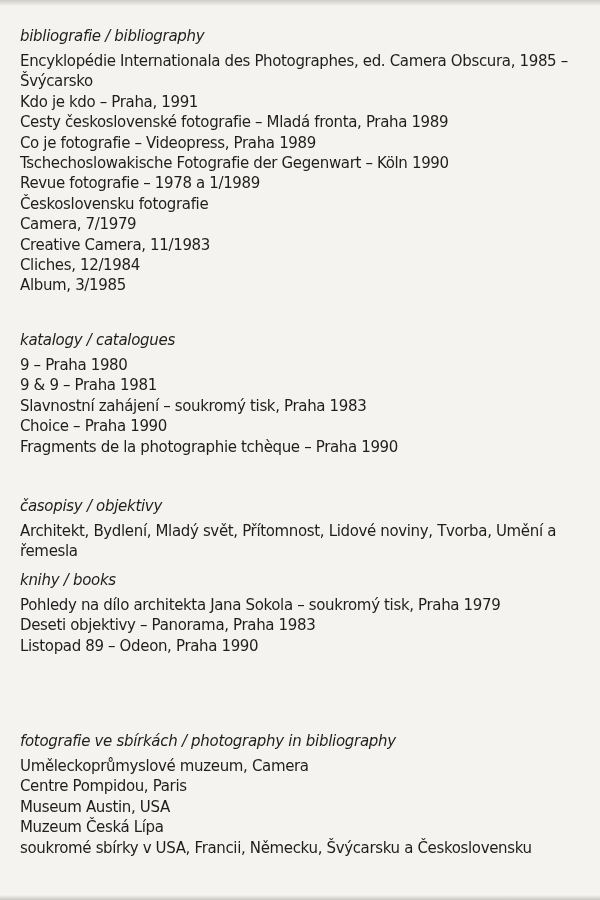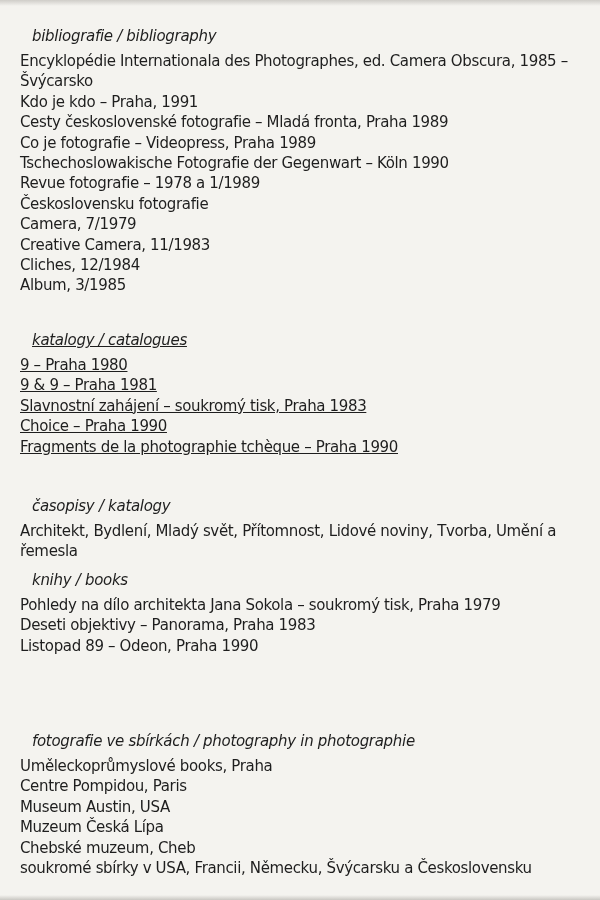--- a/index.html
+++ b/index.html
@@ -30,41 +30,41 @@
     .section {
       position: absolute;
       left: 20px;
       width: 580px;
     }
     .section-heading {
       font-style: italic;
       font-size: 15px;
       letter-spacing: -0.3px;
       line-height: 20px;
-      margin: 0 0 5px 12px;
+      margin: 0 0 5px 0;
       font-weight: normal;
       white-space: nowrap;
     }
     .entries {
       list-style: none;
       margin: 0;
       padding: 0;
     }
     .entry {
       font-size: 15px;
       letter-spacing: -0.35px;
       line-height: 20.4px;
       white-space: nowrap;
     }
     .entry.wrap {
       white-space: normal;
       width: 585px;
     }
     #sec-bibliography { top: 26px; }
-    #sec-catalogues { top: 330px; text-decoration: underline; }
+    #sec-catalogues { top: 330px; }
     #sec-magazines { top: 496px; }
     #sec-books { top: 570px; }
     #sec-collections { top: 731px; }
   </style>
 </head>
 <body>
 
 <div class="top-edge"></div>
 
 <section class="section" id="sec-bibliography">
@@ -89,40 +89,39 @@
   <ul class="entries">
     <li class="entry">9 – Praha 1980</li>
     <li class="entry">9 &amp; 9 – Praha 1981</li>
     <li class="entry">Slavnostní zahájení – soukromý tisk, Praha 1983</li>
     <li class="entry">Choice – Praha 1990</li>
     <li class="entry">Fragments de la photographie tchèque – Praha 1990</li>
   </ul>
 </section>
 
 <section class="section" id="sec-magazines">
-  <h2 class="section-heading">časopisy / katalogy</h2>
+  <h2 class="section-heading">časopisy / objektivy</h2>
   <ul class="entries">
     <li class="entry wrap">Architekt, Bydlení, Mladý svět, Přítomnost, Lidové noviny, Tvorba, Umění a řemesla</li>
   </ul>
 </section>
 
 <section class="section" id="sec-books">
   <h2 class="section-heading">knihy / books</h2>
   <ul class="entries">
     <li class="entry">Pohledy na dílo architekta Jana Sokola – soukromý tisk, Praha 1979</li>
     <li class="entry">Deseti objektivy – Panorama, Praha 1983</li>
     <li class="entry">Listopad 89 – Odeon, Praha 1990</li>
   </ul>
 </section>
 
 <section class="section" id="sec-collections">
-  <h2 class="section-heading">fotografie ve sbírkách / photography in photographie</h2>
+  <h2 class="section-heading">fotografie ve sbírkách / photography in bibliography</h2>
   <ul class="entries">
-    <li class="entry">Uměleckoprůmyslové books, Praha</li>
+    <li class="entry">Uměleckoprůmyslové muzeum, Camera</li>
     <li class="entry">Centre Pompidou, Paris</li>
     <li class="entry">Museum Austin, USA</li>
     <li class="entry">Muzeum Česká Lípa</li>
-    <li class="entry">Chebské muzeum, Cheb</li>
     <li class="entry">soukromé sbírky v USA, Francii, Německu, Švýcarsku a Československu</li>
   </ul>
 </section>
 
 <div class="bottom-edge"></div>
 
 </body></html>

